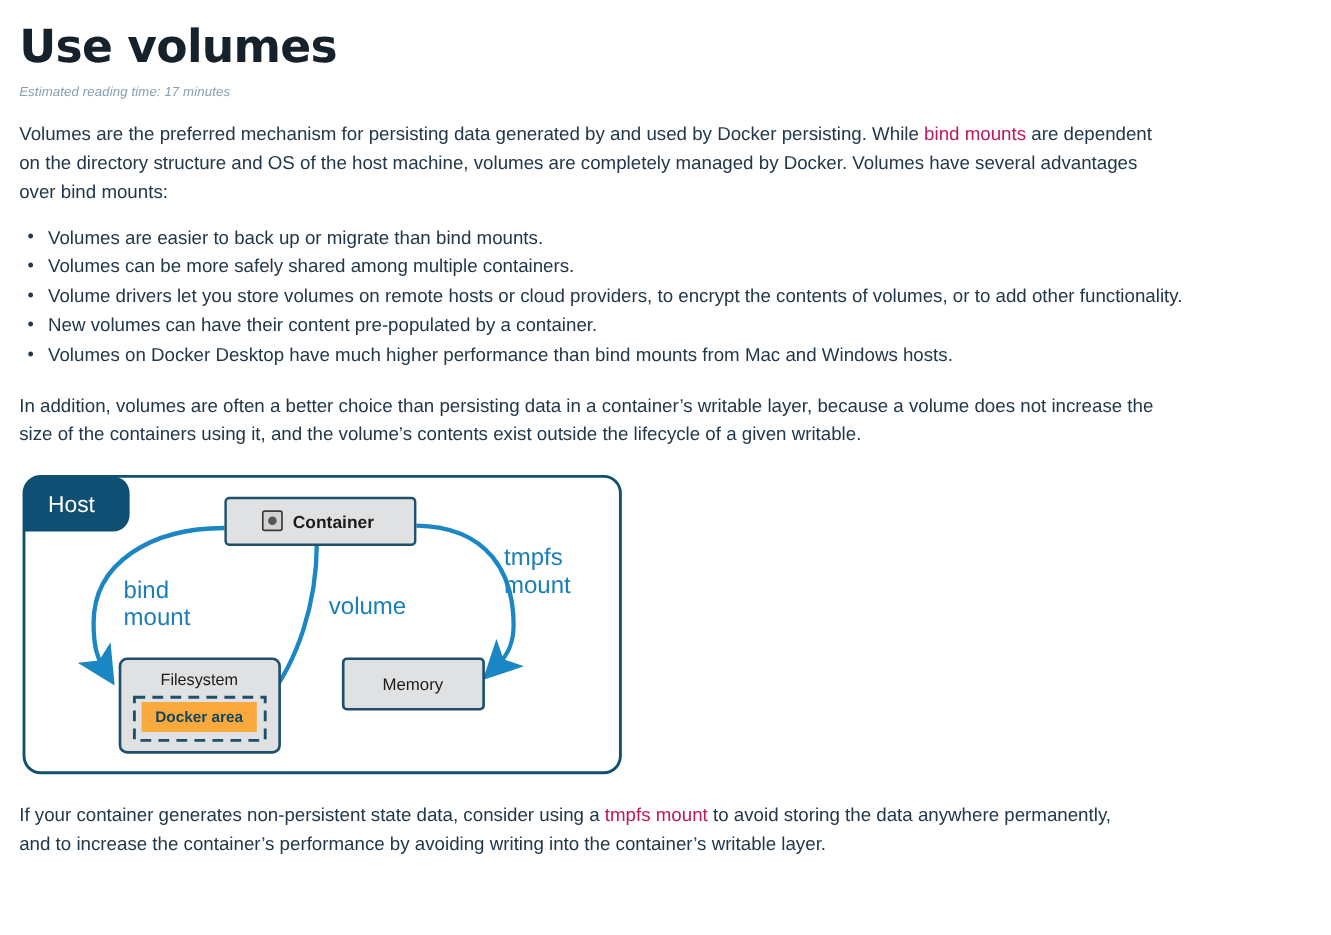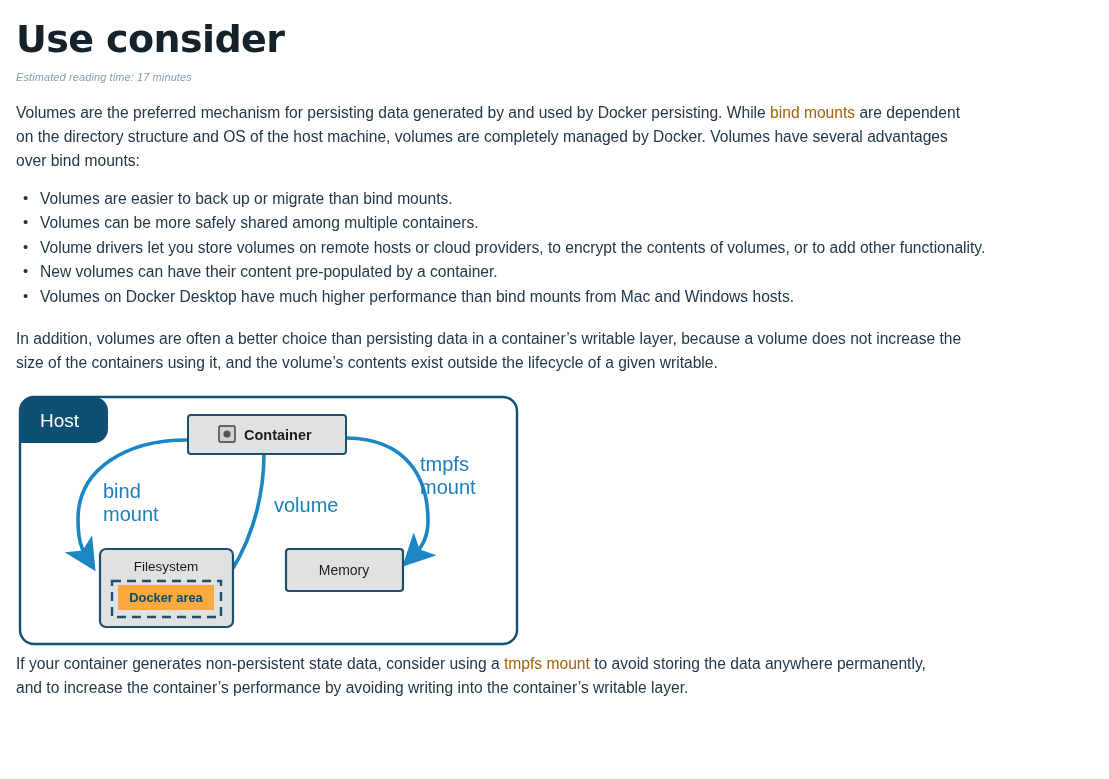--- a/index.html
+++ b/index.html
@@ -43,21 +43,21 @@
     letter-spacing: 0.1px;
   }
   p.body-text {
     font-size: 15.6px;
     line-height: 24px;
     color: #22384a;
     margin: 18px 0 0 0;
     max-width: 965px;
   }
   a.link {
-    color: #a16207;
+    color: #be185d;
     text-decoration: none;
   }
   ul.bullets {
     margin: 14px 0 0 0;
     padding-left: 24px;
     list-style: none;
   }
   ul.bullets li {
     position: relative;
     font-size: 15.6px;
@@ -84,21 +84,21 @@
   .diagram-svg {
     display: block;
   }
 </style>
 </head>
 <body>
 
 <div class="page">
   <div class="content">
 
-    <h1 class="page-title">Use consider</h1>
+    <h1 class="page-title">Use volumes</h1>
     <div class="reading-time">Estimated reading time: 17 minutes</div>
 
     <p class="body-text"><span>Volumes are the preferred mechanism for persisting data generated by and used by Docker persisting. While </span><a class="link" href="#">bind mounts</a><span> are dependent on the directory structure and OS of the host machine, volumes are completely managed by Docker. Volumes have several advantages over bind mounts:</span></p>
 
     <ul class="bullets">
       <li>Volumes are easier to back up or migrate than bind mounts.</li>
       <li>Volumes can be more safely shared among multiple containers.</li>
       <li>Volume drivers let you store volumes on remote hosts or cloud providers, to encrypt the contents of volumes, or to add other functionality.</li>
       <li>New volumes can have their content pre-populated by a container.</li>
       <li>Volumes on Docker Desktop have much higher performance than bind mounts from Mac and Windows hosts.</li>
@@ -144,16 +144,16 @@
         <text x="87" y="105" font-family="Liberation Sans, sans-serif" font-size="20" fill="#1a7fb8">bind</text>
         <text x="87" y="128" font-family="Liberation Sans, sans-serif" font-size="20" fill="#1a7fb8">mount</text>
 
         <text x="258" y="119" font-family="Liberation Sans, sans-serif" font-size="20" fill="#1a7fb8">volume</text>
 
         <text x="404" y="78" font-family="Liberation Sans, sans-serif" font-size="20" fill="#1a7fb8">tmpfs</text>
         <text x="404" y="101" font-family="Liberation Sans, sans-serif" font-size="20" fill="#1a7fb8">mount</text>
       </svg>
     </div>
 
-    <p class="body-text" style="margin-top:4px; max-width:920px;"><span>If your container generates non-persistent state data, consider using a </span><a class="link" href="#">tmpfs mount</a><span> to avoid storing the data anywhere permanently, and to increase the container’s performance by avoiding writing into the container’s writable layer.</span></p>
+    <p class="body-text" style="margin-top:20px; max-width:920px;"><span>If your container generates non-persistent state data, consider using a </span><a class="link" href="#">tmpfs mount</a><span> to avoid storing the data anywhere permanently, and to increase the container’s performance by avoiding writing into the container’s writable layer.</span></p>
 
   </div>
 </div>
 
 </body></html>

